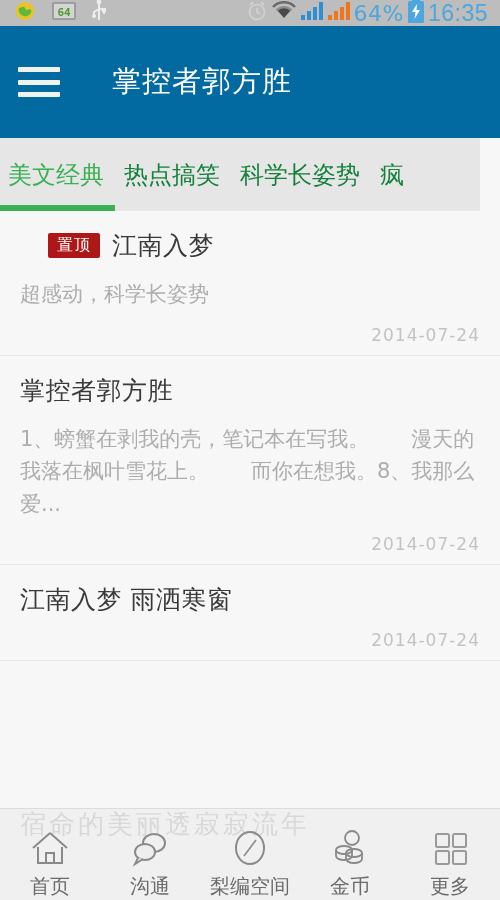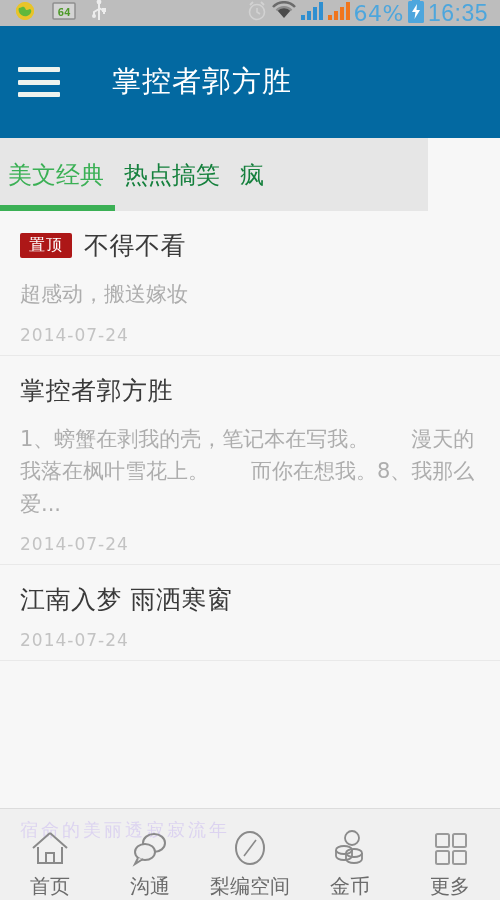--- a/index.html
+++ b/index.html
@@ -37,21 +37,21 @@
     cursor:pointer;
   }
   .hamburger span{display:block;height:5px;background:#eef3ee;border-radius:1px;}
   .app-title{
     color:#ffffff;font-size:29px;margin-left:52px;letter-spacing:1px;
     font-family:"DejaVu Sans","Liberation Sans",sans-serif;
   }
 
   
   .tabbar{
-    height:73px;background:#e6e6e6;width:428px;
+    height:73px;background:#e6e6e6;width:480px;
     display:flex;align-items:center;position:relative;
     overflow:hidden;white-space:nowrap;
   }
   .tab{
     font-size:24px;color:#15803d;padding:0 10px;
     flex:0 0 auto;cursor:pointer;
     font-family:"DejaVu Sans","Liberation Sans",sans-serif;
   }
   .tab:first-child{padding-left:8px;}
   .tab.active{color:#3bb055;}
@@ -62,40 +62,40 @@
   
   .list{background:#f7f7f7;width:500px;}
   .item{
     padding:18px 20px 10px 20px;border-bottom:1px solid #e9e9e9;
     background:#f7f7f7;cursor:pointer;
   }
   .item-head{display:flex;align-items:center;gap:12px;}
   .badge{
     background:#ad1717;color:#fff;font-size:16px;
     padding:4px 9px 5px 9px;border-radius:2px;line-height:1;
-    font-family:"DejaVu Sans",sans-serif;letter-spacing:1px;
+    font-family:"DejaVu Sans",sans-serif;letter-spacing:1px;margin-left:28px;
   }
   .item-title{
     font-size:25px;color:#3a3a3a;letter-spacing:.5px;
     font-family:"DejaVu Sans","Liberation Sans",sans-serif;
   }
   .item-desc{
     font-size:21px;color:#adadad;line-height:1.55;margin-top:16px;
     font-family:"DejaVu Sans","Liberation Sans",sans-serif;
     word-break:break-all;
   }
   .item-date{
-    font-size:17px;color:#c3c3c3;text-align:left;margin-top:14px;
+    font-size:17px;color:#c3c3c3;text-align:right;margin-top:14px;
     font-family:"DejaVu Sans",sans-serif;letter-spacing:1px;
   }
 
   
   .ghost-text{
     position:absolute;left:20px;bottom:58px;
-    font-size:18px;color:#8b5cf6;letter-spacing:3px;
+    font-size:26px;color:#737373;letter-spacing:3px;
     white-space:nowrap;pointer-events:none;
     font-family:Liberation Serif, serif;
   }
 
   
   .bottomnav{
     position:absolute;left:0;bottom:0;width:500px;height:92px;
     background:rgba(238,238,238,.82);
     border-top:1px solid #dcdcdc;
     display:flex;align-items:flex-end;
@@ -187,32 +187,33 @@
     <span></span>
     <span></span>
     <span></span>
   </div>
   <div class="app-title">掌控者郭方胜</div>
 </div>
 
 <div class="tabbar">
   <div class="tab active">美文经典</div>
   <div class="tab">热点搞笑</div>
+  <div class="tab">科学长姿势</div>
   <div class="tab">疯</div>
   <div class="tab-underline"></div>
 </div>
 
 <div class="list">
 
   <div class="item">
     <div class="item-head">
       <span class="badge">置顶</span>
-      <span class="item-title">不得不看</span>
+      <span class="item-title">江南入梦</span>
     </div>
-    <div class="item-desc">超感动，搬送嫁妆</div>
+    <div class="item-desc">超感动，科学长姿势</div>
     <div class="item-date">2014-07-24</div>
   </div>
 
   <div class="item">
     <div class="item-head">
       <span class="item-title">掌控者郭方胜</span>
     </div>
     <div class="item-desc">1、螃蟹在剥我的壳，笔记本在写我。　　漫天的我落在枫叶雪花上。　　而你在想我。8、我那么爱...</div>
     <div class="item-date">2014-07-24</div>
   </div>

